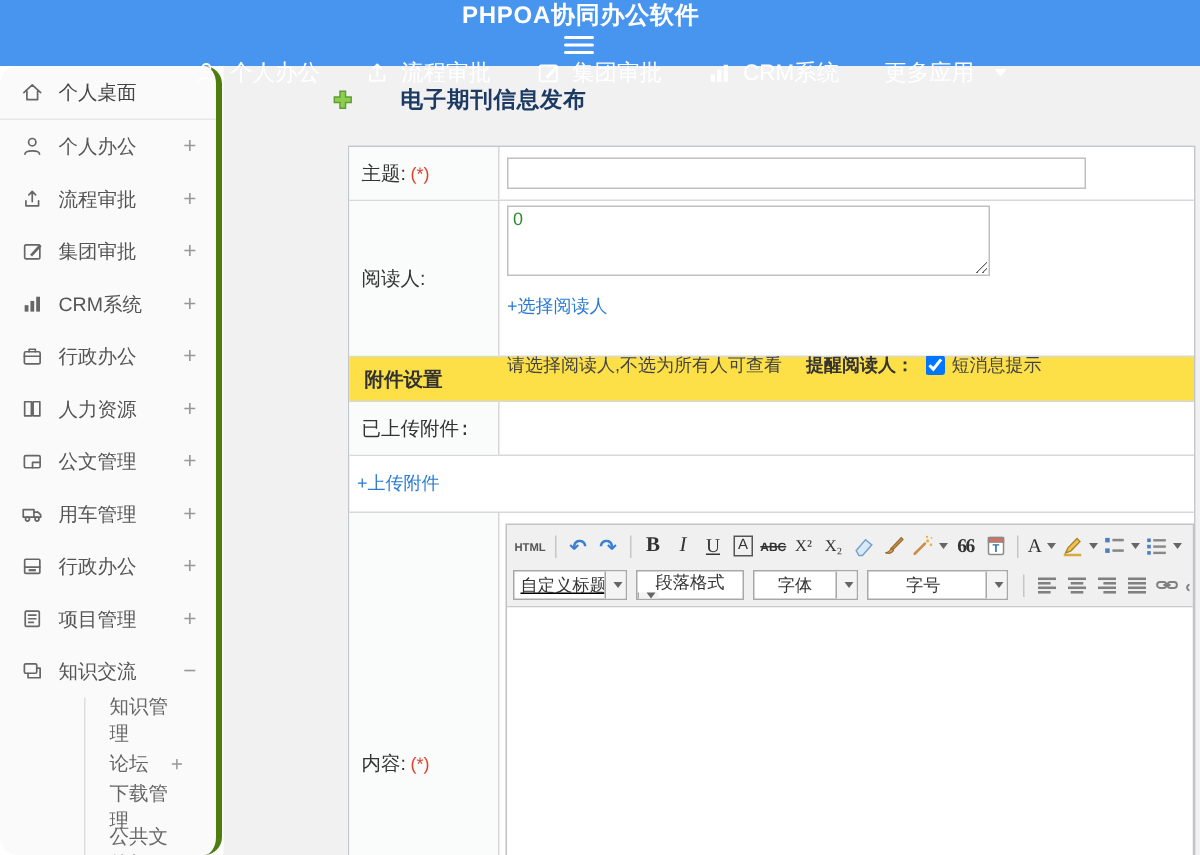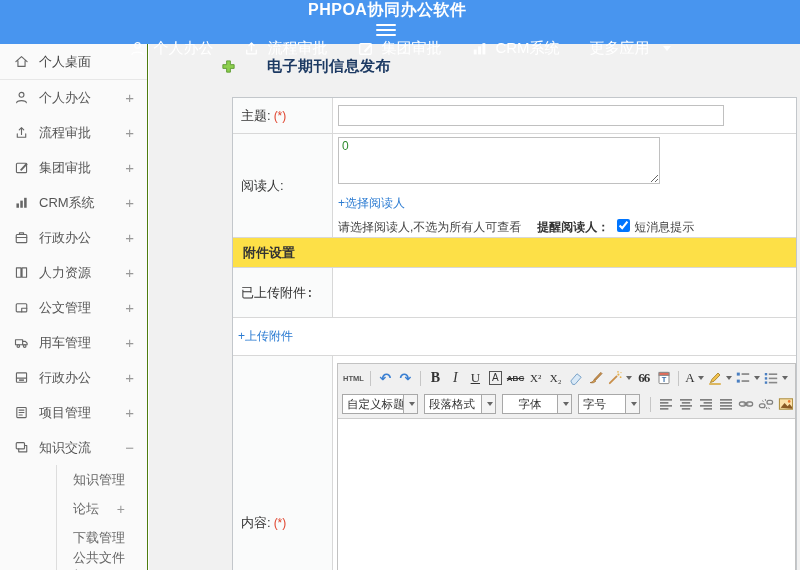--- a/index.html
+++ b/index.html
@@ -13,21 +13,21 @@
   .hamburger { width:20px; margin-right:28px; cursor:pointer; }
   .hamburger .bar { display:block; height:2px; background:#fff; margin:3px 0; border-radius:1px; }
   .topnav { display:flex; align-items:center; gap:30px; }
   .nav-item { display:flex; align-items:center; gap:7px; font-size:15px; cursor:pointer; white-space:nowrap; }
   .nav-item .icn { width:17px; height:17px; color:#fff; }
   .caret-down { width:0; height:0; border-left:4px solid transparent; border-right:4px solid transparent;
                 border-top:5px solid #fff; margin-left:6px; }
 
   
   .sidebar { position:absolute; top:44px; left:0; bottom:0; width:148px; background:#fafafa;
-             border-right:1px solid #4d7c0f; overflow:hidden; }
+             border-right:4px solid #4d7c0f; overflow:hidden;border-radius:12px; }
   .side-item { height:35px; display:flex; align-items:center; padding:0 13px 0 14px;
                color:#555; font-size:13px; cursor:pointer; }
   .side-item.first { height:36px; border-bottom:1px solid #e7e7e7; color:#444; }
   .side-item .icn { width:15px; height:15px; margin-right:10px; color:#666; flex:none; }
   .expand { margin-left:auto; color:#999; font-size:15px; font-weight:300; }
   .subwrap { margin-left:56px; border-left:1px solid #ddd; }
   .sub-item { height:29px; display:flex; align-items:center; padding:0 22px 0 16px;
               color:#666; font-size:13px; cursor:pointer; }
   .sub-item .expand { font-size:14px; }
 
@@ -48,26 +48,26 @@
   .r-subject { height:36px; }
   .r-subject .fval { display:flex; align-items:center; }
   .subject-input { width:386px; height:21px; margin-left:5px; border:1px solid #c0c0c0;
                    font-size:12px; padding:0 3px; outline:none; background:#fff; }
   .r-readers { height:104px; }
   .readers-val { padding:3px 0 0 5px; }
   .readers-area { width:322px; height:47px; border:1px solid #c0c0c0; color:var(--green,#2e8b2e);
                   font-size:12px; font-family:inherit; resize:both; padding:1px 3px; outline:none; }
   .link { color:var(--link,#2b7bd2); font-size:12px; cursor:pointer; }
   .readers-link { margin-top:7px; }
-  .hint-line { display:flex; margin-top:7px; font-size:12px; color:#444; }
+  .hint-line { display:flex; align-items:center; margin-top:22px; font-size:12px; color:#444; }
   .remind { font-weight:bold; margin-left:16px; color:#333; }
   .sms-cb { width:13px; height:13px; margin:0 4px 0 8px; }
   .section { height:30px; background:#fde047; display:flex; align-items:center;
              padding-left:10px; font-size:13px; font-weight:bold; color:#333; }
-  .r-uploaded { height:50px;font-family:Liberation Mono, monospace; }
+  .r-uploaded { height:36px;font-family:Liberation Mono, monospace; }
   .r-ops { height:38px; }
   .r-ops .fval { display:flex; align-items:center; padding-left:5px; }
   .r-content { height:334px; border-bottom:none; }
 
   
   .editor { margin:7px 0 0 4px; border:1px solid #c2c2c2; height:322px;
             display:flex; flex-direction:column; background:#fff; }
   .toolbar { background:#f0f0f0; border-bottom:1px solid #ccc; padding:1px 2px; }
   .tbrow { display:flex; align-items:center; height:26px; overflow:hidden; padding:0 2px; gap:1px; }
   .tb-btn { height:20px; min-width:19px; padding:0 1px; display:flex; align-items:center;
@@ -85,24 +85,24 @@
   .tb-superscript .glyph,.tb-subscript .glyph { font-size:11px; font-family:"Liberation Serif",serif; }
   .tb-blockquote .glyph { font-weight:bold; font-size:13px; font-family:"Liberation Serif",serif; letter-spacing:-1px; }
   .tb-font-color .glyph { font-family:"Liberation Serif",serif; font-size:13px; }
   .mini-caret { width:0; height:0; border-left:3px solid transparent; border-right:3px solid transparent;
                 border-top:4px solid #666; margin-left:3px; flex:none; }
   .tb-select { height:20px; border:1px solid #a8a8a8; background:#fff; display:flex;
                align-items:center; margin-right:5px; flex:none; cursor:pointer; }
   .tb-select .txt { font-size:11.5px; color:#333; padding:0 4px; white-space:nowrap; overflow:hidden; flex:1; }
   .tb-select .car { width:14px; align-self:stretch; border-left:1px solid #a8a8a8;
                     display:flex; align-items:center; justify-content:center; background:#f4f4f4; }
-  .tbrow2 .tb-select:nth-child(1) { width:76px; }
-  .tbrow2 .tb-select:nth-child(2) { width:72px; }
+  .tbrow2 .tb-select:nth-child(1) { width:76px;text-decoration:underline; }
+  .tbrow2 .tb-select:nth-child(2) { width:72px;flex-direction:column; }
   .tbrow2 .tb-select:nth-child(3) { width:70px;text-align:center; }
-  .tbrow2 .tb-select:nth-child(4) { width:62px; }
+  .tbrow2 .tb-select:nth-child(4) { width:94px;padding-left:21px; }
   .editor-body { flex:1; background:#fff; }
 </style>
 </head>
 <body>
 
 <header class="topbar">
   <div class="logo">PHPOA协同办公软件</div>
   <div class="hamburger">
     <span class="bar"></span>
       <span class="bar"></span>

